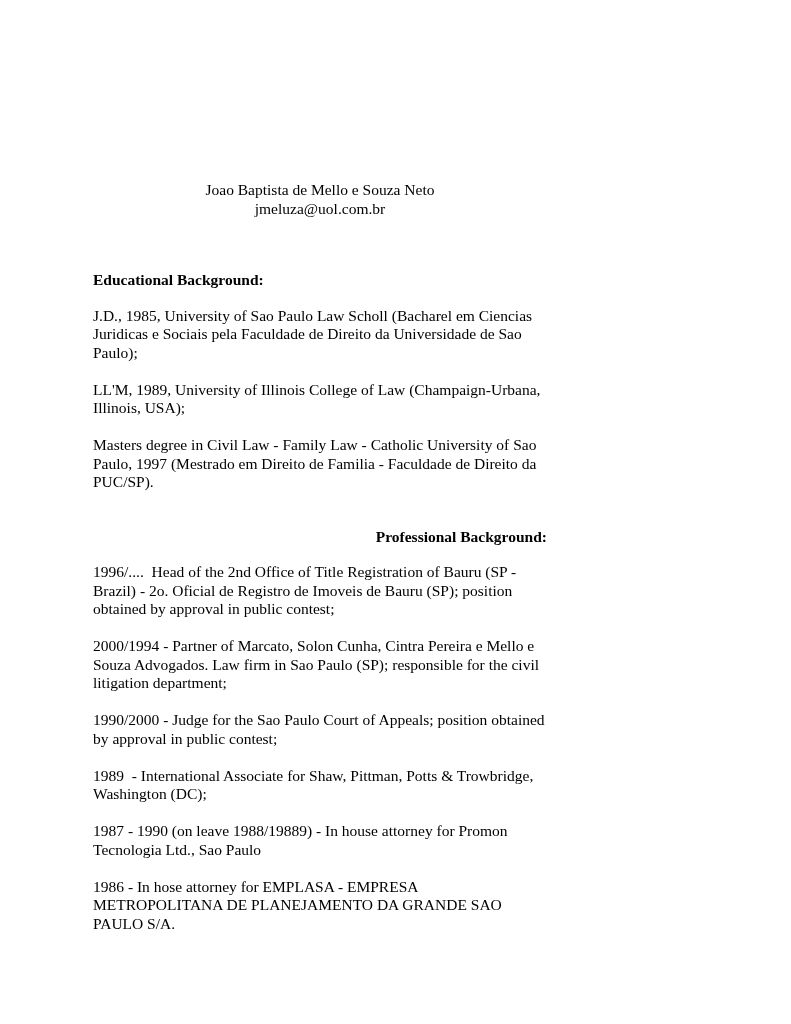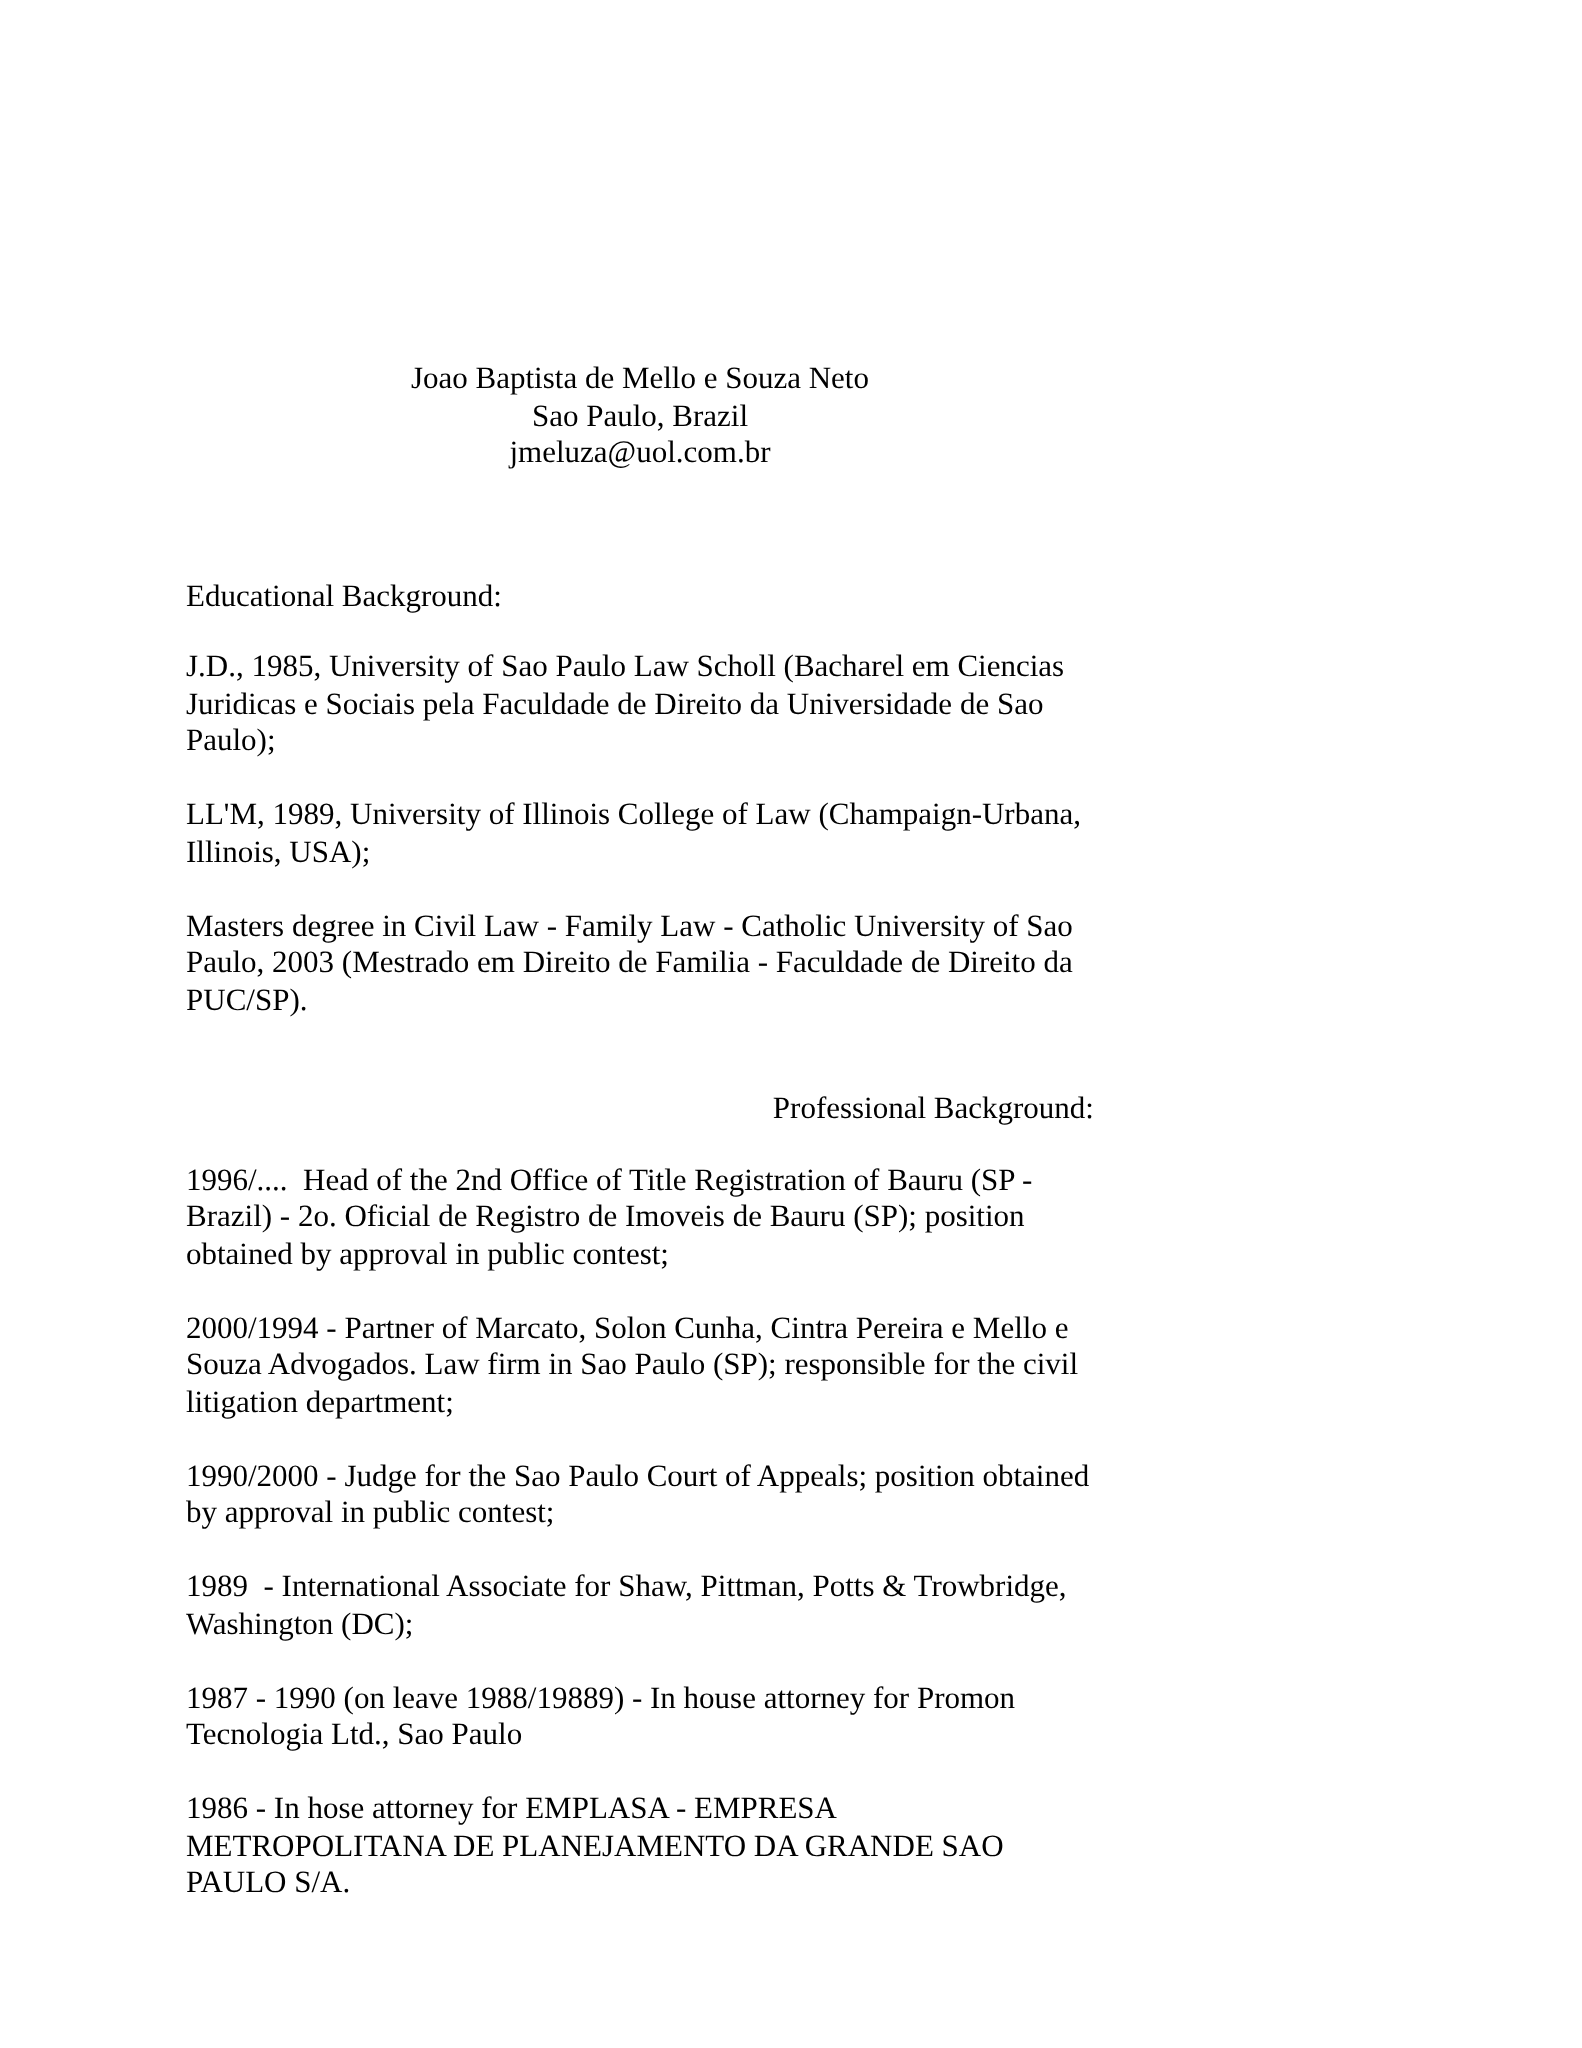--- a/index.html
+++ b/index.html
@@ -24,49 +24,48 @@
     padding: 181px 93px 40px 93px;
   }
   .doc-header {
     text-align: center;
     margin: 0 0 53px 0;
   }
   .doc-header div {
     white-space: pre-wrap;
   }
   .section-heading {
-    font-weight: normal;
+    font-weight: bold;
     margin: 0 0 17px 0;
     white-space: pre-wrap;
   }
   .section-heading.second {
     margin-top: 36px;
     text-align: right;
   }
   p.doc-para {
     margin: 0 0 18.5px 0;
     white-space: pre-wrap;
   }
 </style>
 </head>
 <body>
 
 <div class="page">
 
   <div class="doc-header">
     <div>Joao Baptista de Mello e Souza Neto</div>
-    <div>Sao Paulo, Brazil</div>
     <div>jmeluza@uol.com.br</div>
   </div>
 
   <div>
     <div class="section-heading">Educational Background:</div>
     <p class="doc-para">J.D., 1985, University of Sao Paulo Law Scholl (Bacharel em Ciencias Juridicas e Sociais pela Faculdade de Direito da Universidade de Sao Paulo);</p>
     <p class="doc-para">LL'M, 1989, University of Illinois College of Law (Champaign-Urbana, Illinois, USA);</p>
-    <p class="doc-para">Masters degree in Civil Law - Family Law - Catholic University of Sao Paulo, 2003 (Mestrado em Direito de Familia - Faculdade de Direito da PUC/SP).</p>
+    <p class="doc-para">Masters degree in Civil Law - Family Law - Catholic University of Sao Paulo, 1997 (Mestrado em Direito de Familia - Faculdade de Direito da PUC/SP).</p>
   </div>
 
   <div>
     <div class="section-heading second">Professional Background:</div>
     <p class="doc-para">1996/....  Head of the 2nd Office of Title Registration of Bauru (SP - Brazil) - 2o. Oficial de Registro de Imoveis de Bauru (SP); position obtained by approval in public contest;</p>
     <p class="doc-para">2000/1994 - Partner of Marcato, Solon Cunha, Cintra Pereira e Mello e Souza Advogados. Law firm in Sao Paulo (SP); responsible for the civil litigation department;</p>
     <p class="doc-para">1990/2000 - Judge for the Sao Paulo Court of Appeals; position obtained by approval in public contest;</p>
     <p class="doc-para">1989  - International Associate for Shaw, Pittman, Potts &amp; Trowbridge, Washington (DC);</p>
     <p class="doc-para">1987 - 1990 (on leave 1988/19889) - In house attorney for Promon Tecnologia Ltd., Sao Paulo</p>
     <p class="doc-para">1986 - In hose attorney for EMPLASA - EMPRESA METROPOLITANA DE PLANEJAMENTO DA GRANDE SAO PAULO S/A.</p>

